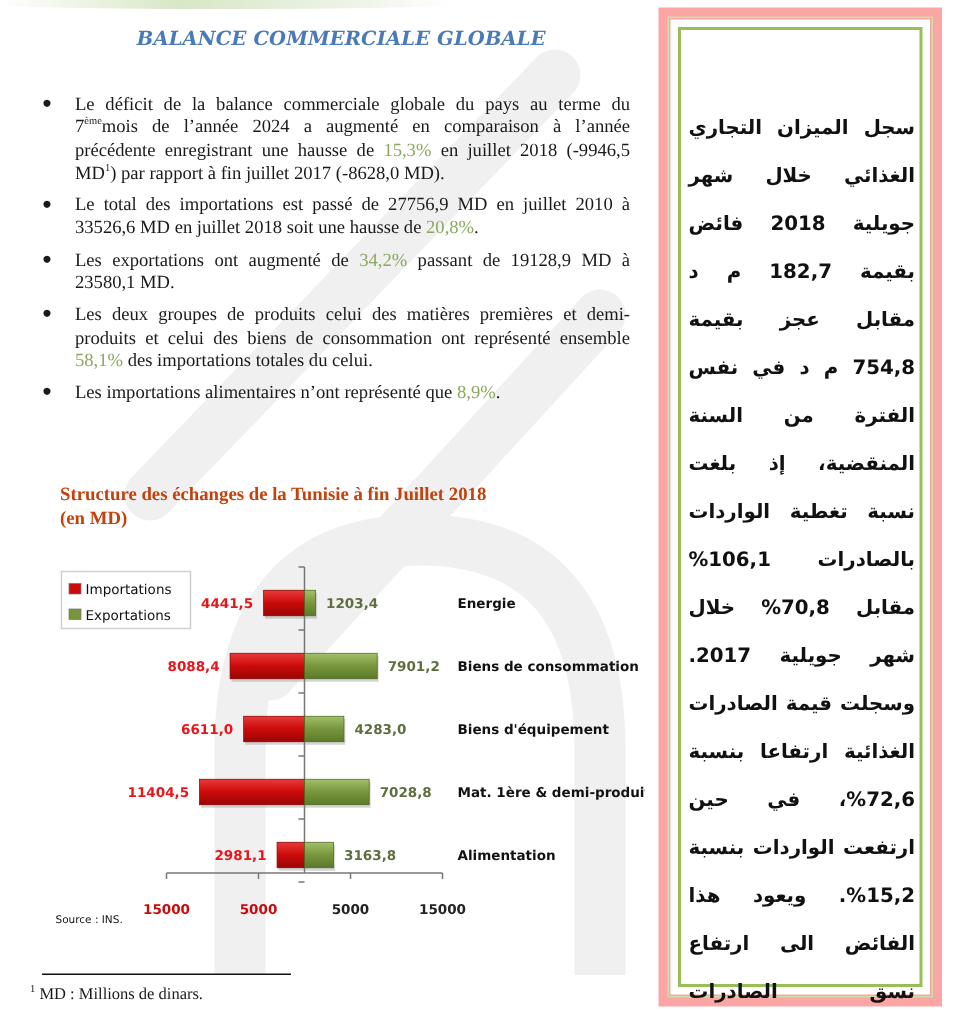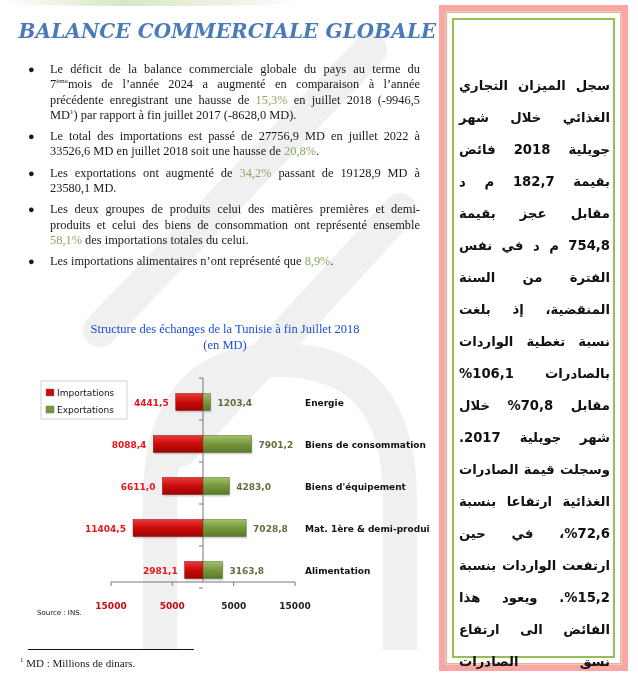--- a/index.html
+++ b/index.html
@@ -3,29 +3,29 @@
 <meta charset="utf-8">
 <style>
   html, body { margin:0; padding:0; }
   body { width:638px; height:683px; background:#ffffff; position:relative; overflow:hidden;
          font-family:"DejaVu Serif", serif; color:#1a1a1a; }
   .topband { position:absolute; left:0; top:0; width:300px; height:6px;
              background:linear-gradient(90deg, rgba(190,210,160,0), rgba(190,215,160,0.6) 40%, rgba(200,220,180,0.3) 80%, rgba(255,255,255,0)); border-radius:0 0 50% 50%; }
   .watermark { position:absolute; left:40px; top:30px; width:380px; height:620px; pointer-events:none; }
   .left { position:absolute; left:0; top:0; width:425px; height:683px; }
   .title { position:absolute; left:0; width:455px; top:19px; text-align:center; font-family:"DejaVu Serif", serif;
-           font-style:italic; font-weight:bold; font-size:20px; color:#4a7ab8; letter-spacing:0.1px; }
+           font-style:italic; font-weight:bold; font-size:13px; color:#4a7ab8; letter-spacing:0.1px; }
   ul.bullets { position:absolute; left:20px; top:62px; width:400px; margin:0; padding:0; list-style:none; }
   ul.bullets li { position:relative; padding-left:30px; font-family:"Liberation Serif", serif; font-size:12.4px;
                   line-height:15.3px; text-align:justify; margin-bottom:6px; }
   ul.bullets li .dot { position:absolute; left:8px; top:0; font-size:11px; }
   .hl { color:#8aa860; }
   sup { font-size:7px; line-height:0; }
-  .chart-title { position:absolute; left:40px; width:370px; top:321px; text-align:center; font-family:"Liberation Serif", serif;
-                 font-weight:normal; font-size:12.5px; line-height:16px; color:#1d4ed8; }
+  .chart-title { position:absolute; left:40px; width:370px; top:321px; font-family:"Liberation Serif", serif;
+                 font-weight:bold; font-size:12.5px; line-height:16px; color:#c2410c; }
   svg.chart { position:absolute; left:0; top:370px; }
   .footrule { position:absolute; left:28px; top:649px; width:166px; border-top:1px solid #111; }
   .footnote { position:absolute; left:20px; top:657px; font-family:"Liberation Serif", serif; font-size:11px; }
   .panel { position:absolute; left:439px; top:5px; width:189px; height:666px; box-sizing:border-box;
            border:8px solid #fca5a5; outline:1px solid #c9e0a8; outline-offset:-7px; background:#fff; }
   .panel-inner { position:absolute; left:5px; right:5px; top:5px; bottom:5px; border:2px solid #98bf57; }
   .arabic { position:absolute; left:12px; right:10px; top:57px; direction:rtl; text-align:justify;
             font-family:"DejaVu Sans", sans-serif; font-size:13.2px; line-height:32px; font-weight:bold; color:#111; }
 </style>
 </head>
@@ -44,21 +44,21 @@
 <div class="left">
   <div class="title">BALANCE COMMERCIALE GLOBALE</div>
 
   <ul class="bullets">
     <li>
       <span class="dot">●</span>
       <span>Le déficit de la balance commerciale globale du pays au terme du 7</span><sup>ème</sup><span>mois de l’année 2024 a augmenté en comparaison à l’année précédente enregistrant une hausse de </span><span class="hl">15,3%</span><span> en juillet 2018 (-9946,5 MD</span><sup>1</sup><span>) par rapport à fin juillet 2017 (-8628,0 MD).</span>
     </li>
     <li>
       <span class="dot">●</span>
-      <span>Le total des importations est passé de 27756,9 MD en juillet 2022 à 33526,6 MD en juillet 2018 soit une hausse de </span><span class="hl">20,8%</span><span>.</span>
+      <span>Le total des importations est passé de 27756,9 MD en juillet 2010 à 33526,6 MD en juillet 2018 soit une hausse de </span><span class="hl">20,8%</span><span>.</span>
     </li>
     <li>
       <span class="dot">●</span>
       <span>Les exportations ont augmenté de </span><span class="hl">34,2%</span><span> passant de 19128,9 MD à 23580,1 MD.</span>
     </li>
     <li>
       <span class="dot">●</span>
       <span>Les deux groupes de produits celui des matières premières et demi-produits et celui des biens de consommation ont représenté ensemble </span><span class="hl">58,1%</span><span> des importations totales du celui.</span>
     </li>
     <li>

